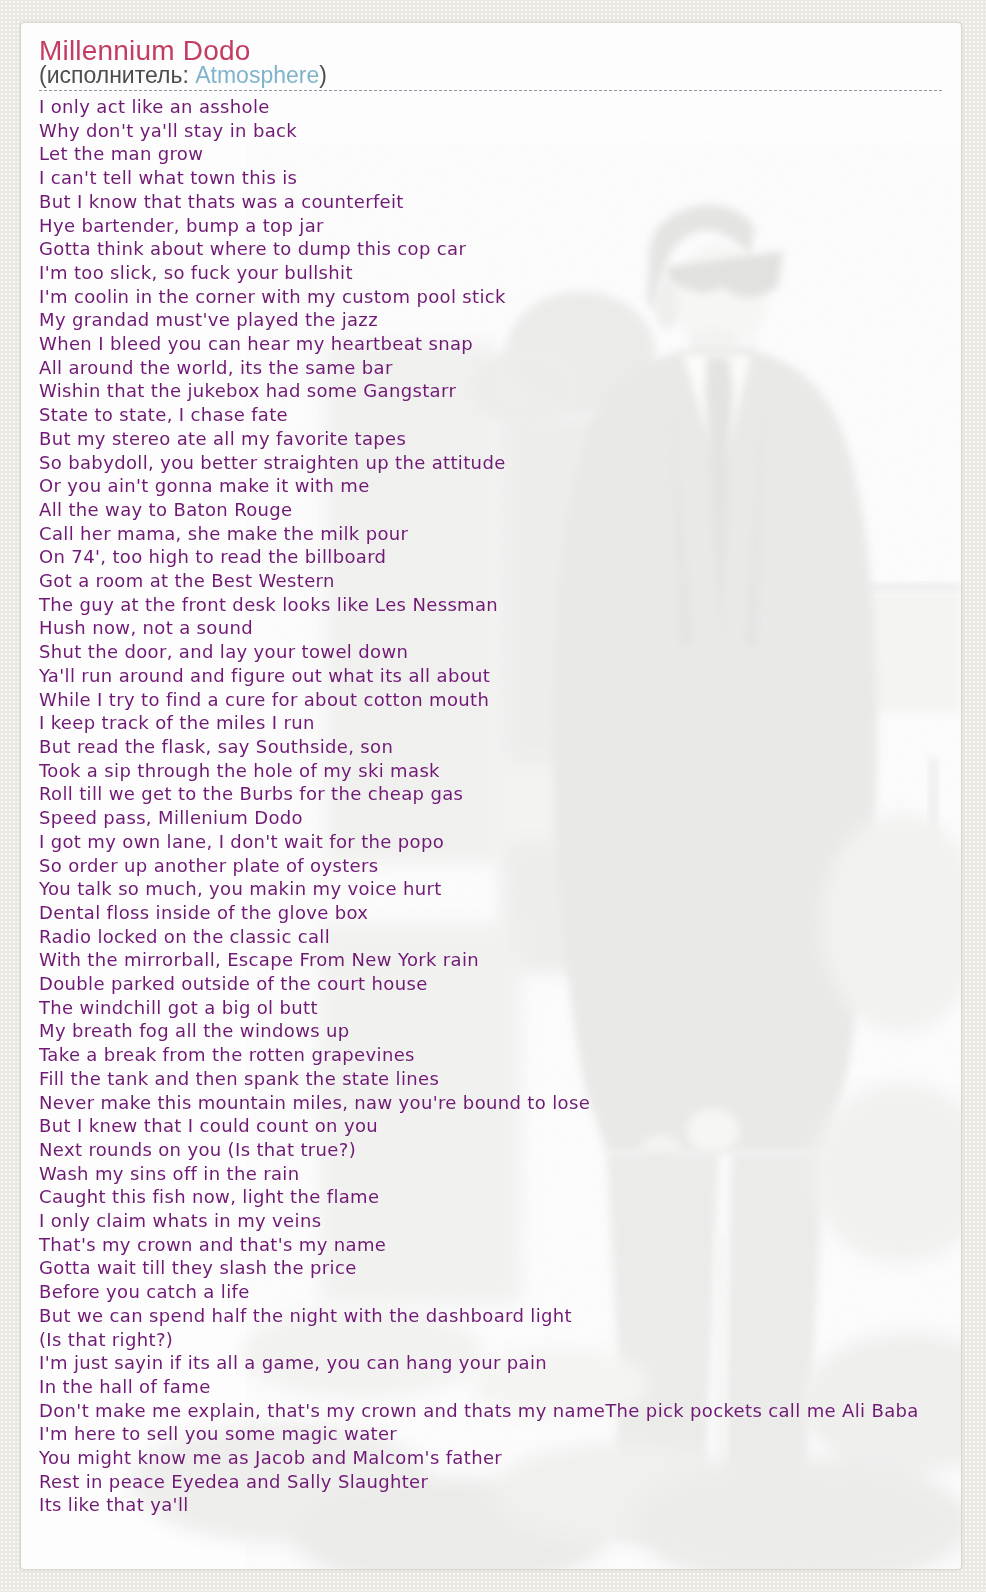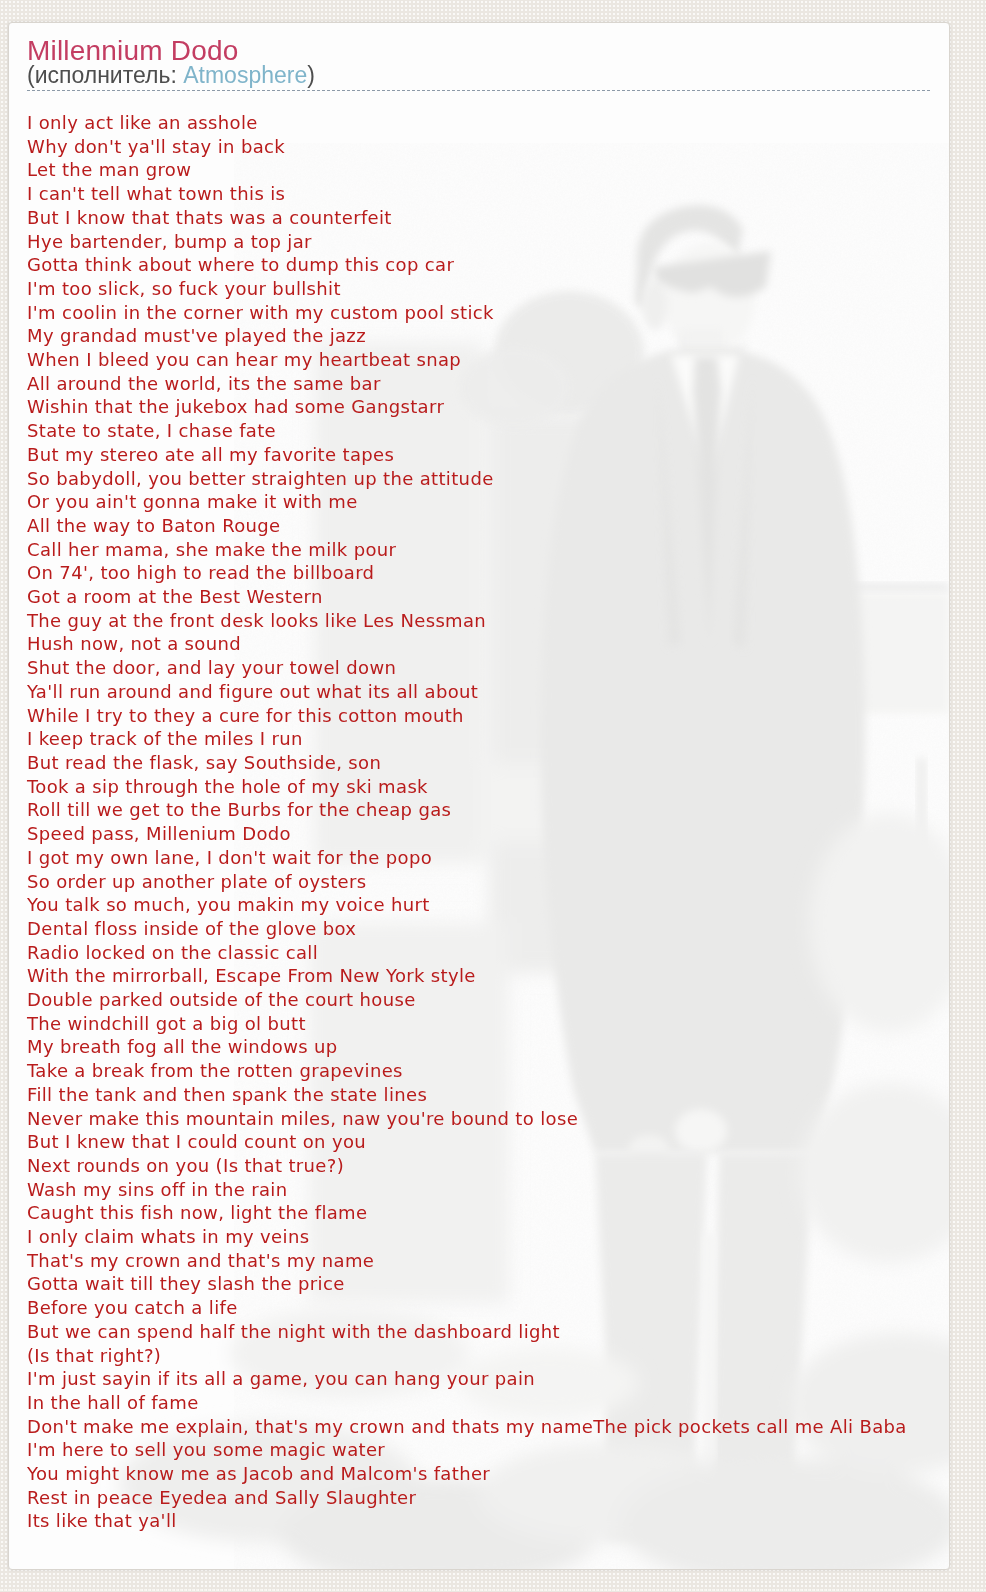--- a/index.html
+++ b/index.html
@@ -13,21 +13,21 @@
     background-color: #ebe7e1;
     background-image: radial-gradient(circle, rgba(255,255,255,.75) 1px, rgba(0,0,0,0) 1.25px);
     background-size: 4px 4px;
   }
   .bottom-dots {
     position: absolute; left: 0; right: 0; bottom: 1px; height: 0;
     border-bottom: 2px dotted #f7f4ef;
   }
   .panel {
     position: absolute;
-    left: 8px; top: 22px;
+    left: 20px; top: 22px;
     width: 940px; height: 1546px;
     background: #fdfdfd;
     border: 1px solid #d9d5cf;
     border-radius: 4px;
     box-shadow: 0 0 3px rgba(0,0,0,.10);
   }
   .photo-clip {
     position: absolute; inset: 0;
     overflow: hidden;
     border-radius: 4px;
@@ -52,26 +52,26 @@
     line-height: 20px;
     color: #4d4d4d;
   }
   .artist-link {
     color: #7fb4ca;
     text-decoration: none;
     cursor: pointer;
   }
   .lyrics {
     position: relative; z-index: 2;
-    margin: 20px 0 0 18px;
+    margin: 4px 0 0 18px;
     font-family: "DejaVu Sans", sans-serif;
     font-size: 18px;
     line-height: 23.7px;
     letter-spacing: 0.35px;
-    color: #b91c1c;
+    color: #701a75;
   }
   .line { white-space: pre; }
 </style>
 </head>
 <body>
 
 <div class="panel">
 
   <div class="photo-clip">
     <svg width="940" height="1546" viewBox="0 0 940 1546" xmlns="http://www.w3.org/2000/svg">
@@ -202,21 +202,21 @@
       <div class="line">Got a room at the Best Western</div>
 
       <div class="line">The guy at the front desk looks like Les Nessman</div>
 
       <div class="line">Hush now, not a sound</div>
 
       <div class="line">Shut the door, and lay your towel down</div>
 
       <div class="line">Ya'll run around and figure out what its all about</div>
 
-      <div class="line">While I try to they a cure for this cotton mouth</div>
+      <div class="line">While I try to find a cure for about cotton mouth</div>
 
       <div class="line">I keep track of the miles I run</div>
 
       <div class="line">But read the flask, say Southside, son</div>
 
       <div class="line">Took a sip through the hole of my ski mask</div>
 
       <div class="line">Roll till we get to the Burbs for the cheap gas</div>
 
       <div class="line">Speed pass, Millenium Dodo</div>
@@ -224,21 +224,21 @@
       <div class="line">I got my own lane, I don't wait for the popo</div>
 
       <div class="line">So order up another plate of oysters</div>
 
       <div class="line">You talk so much, you makin my voice hurt</div>
 
       <div class="line">Dental floss inside of the glove box</div>
 
       <div class="line">Radio locked on the classic call</div>
 
-      <div class="line">With the mirrorball, Escape From New York style</div>
+      <div class="line">With the mirrorball, Escape From New York rain</div>
 
       <div class="line">Double parked outside of the court house</div>
 
       <div class="line">The windchill got a big ol butt</div>
 
       <div class="line">My breath fog all the windows up</div>
 
       <div class="line">Take a break from the rotten grapevines</div>
 
       <div class="line">Fill the tank and then spank the state lines</div>

